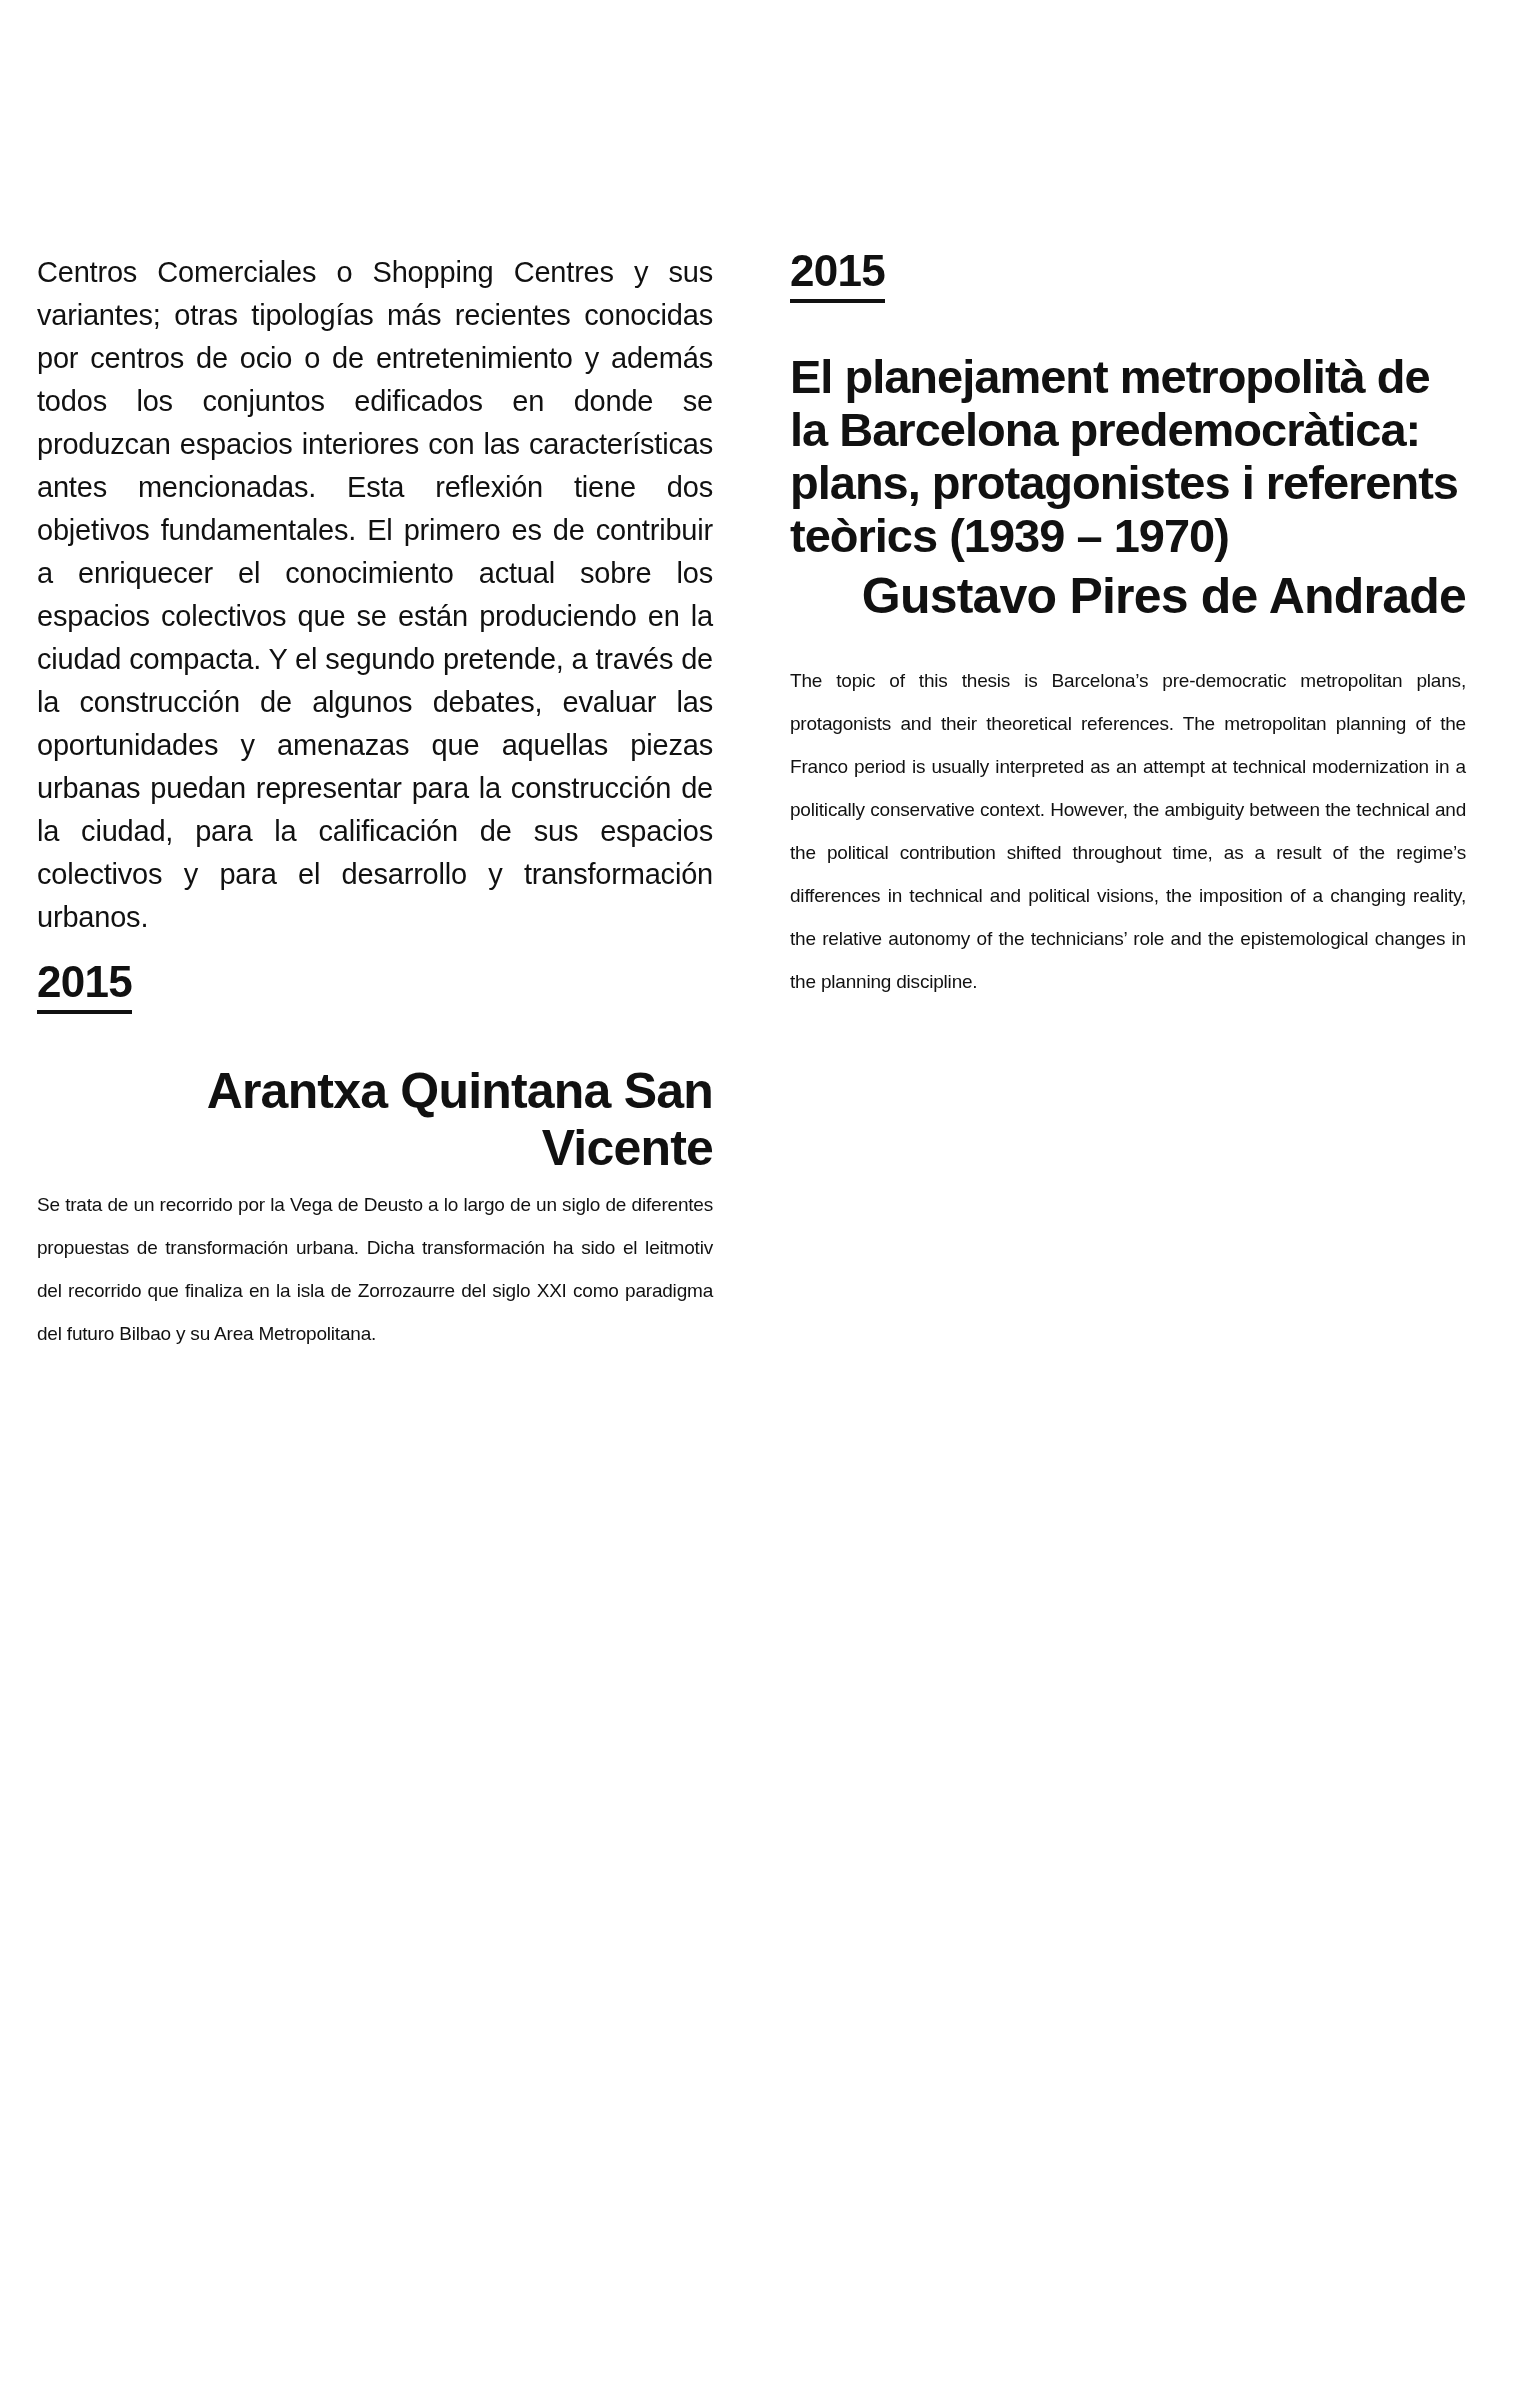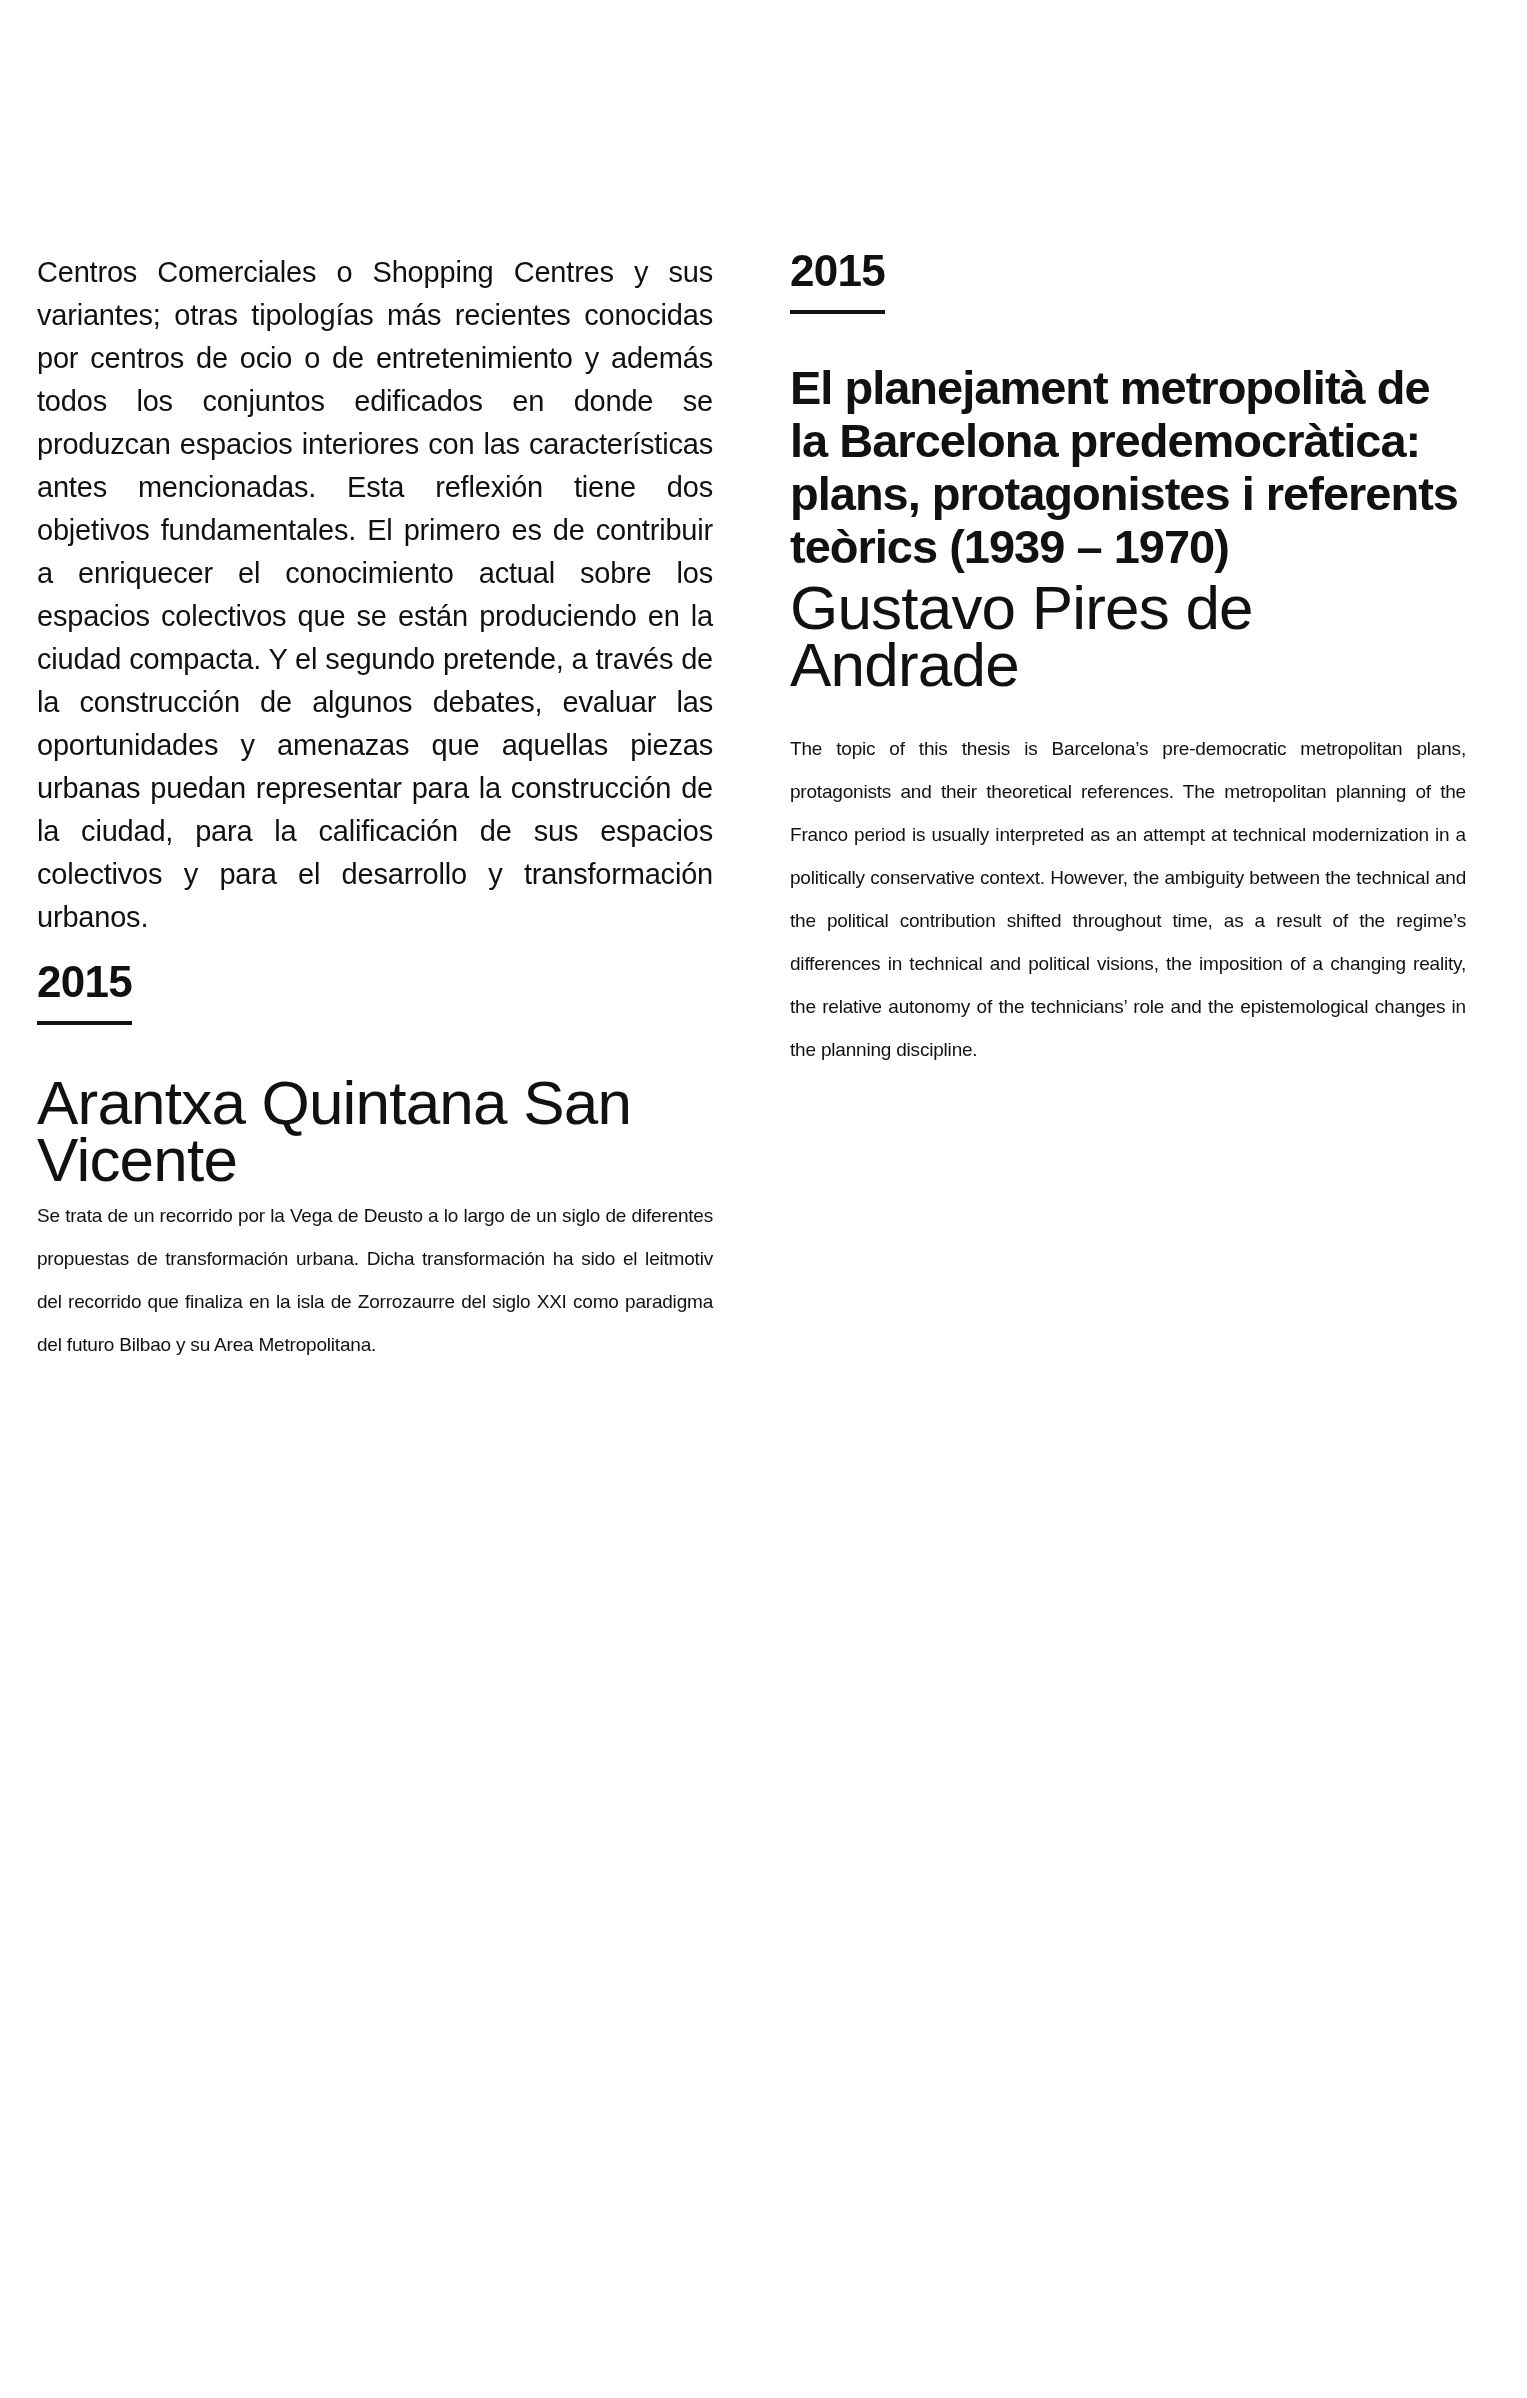--- a/index.html
+++ b/index.html
@@ -50,46 +50,47 @@
   }
 
   
   .year {
     display: inline-block;
     font-size: 44px;
     line-height: 52px;
     font-weight: 700;
     letter-spacing: -0.7px;
     border-bottom: 4.7px solid #111111;
-    padding-bottom: 13px;
+    padding-bottom: 2px;
     margin: 0;
     color: #111111;
   }
 
   .year-block-left { margin-top: 17px; margin-bottom: 49px; }
   .year-block-right { margin-top: -5.6px; margin-bottom: 47px; }
 
   
   .thesis-title {
     font-size: 47px;
     line-height: 53px;
     font-weight: 700;
     letter-spacing: -1px;
     margin: 0 0 5.6px 0;
     color: #111111;
   }
 
   
   .author {
-    font-size: 62px;
+    font-size: 50px;
     line-height: 57px;
-    font-weight: 400;
+    font-weight: 700;
     letter-spacing: -0.8px;
     margin: 0 0 5.6px 0;
     color: #111111;
+    text-align: right;
   }
 
   .author-right { margin-bottom: 34px; }
 
   .abstract {
     font-size: 19px;
     line-height: 43px;
     letter-spacing: -0.2px;
     text-align: justify;
     margin: 0;

